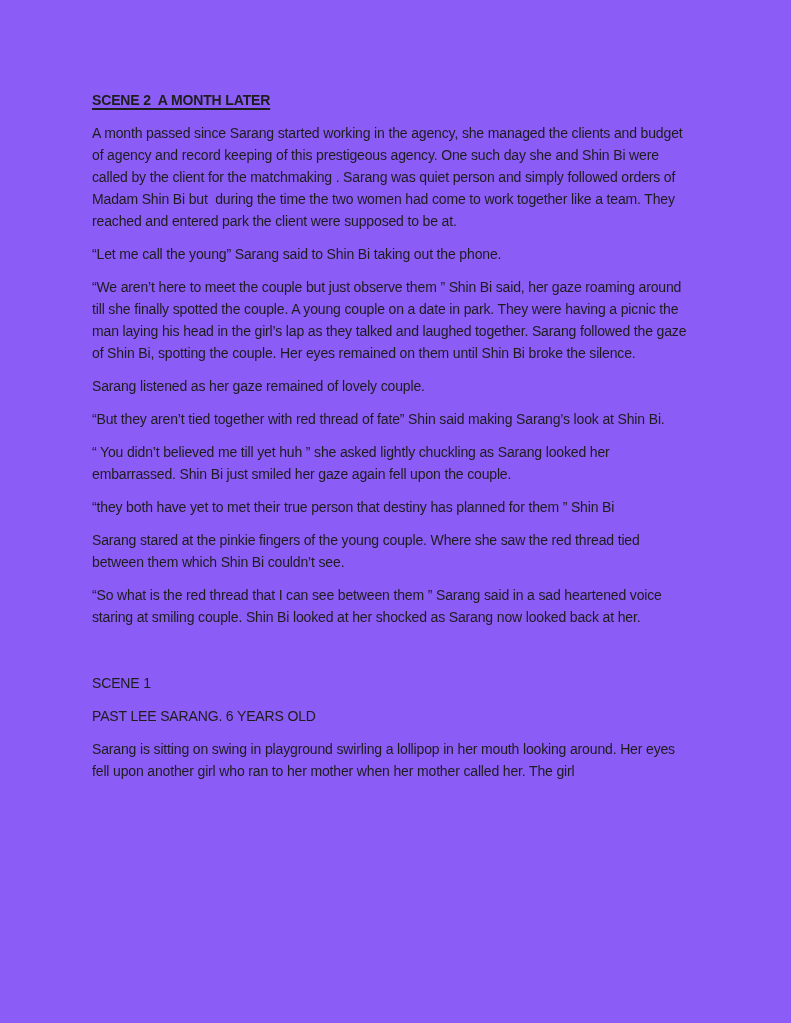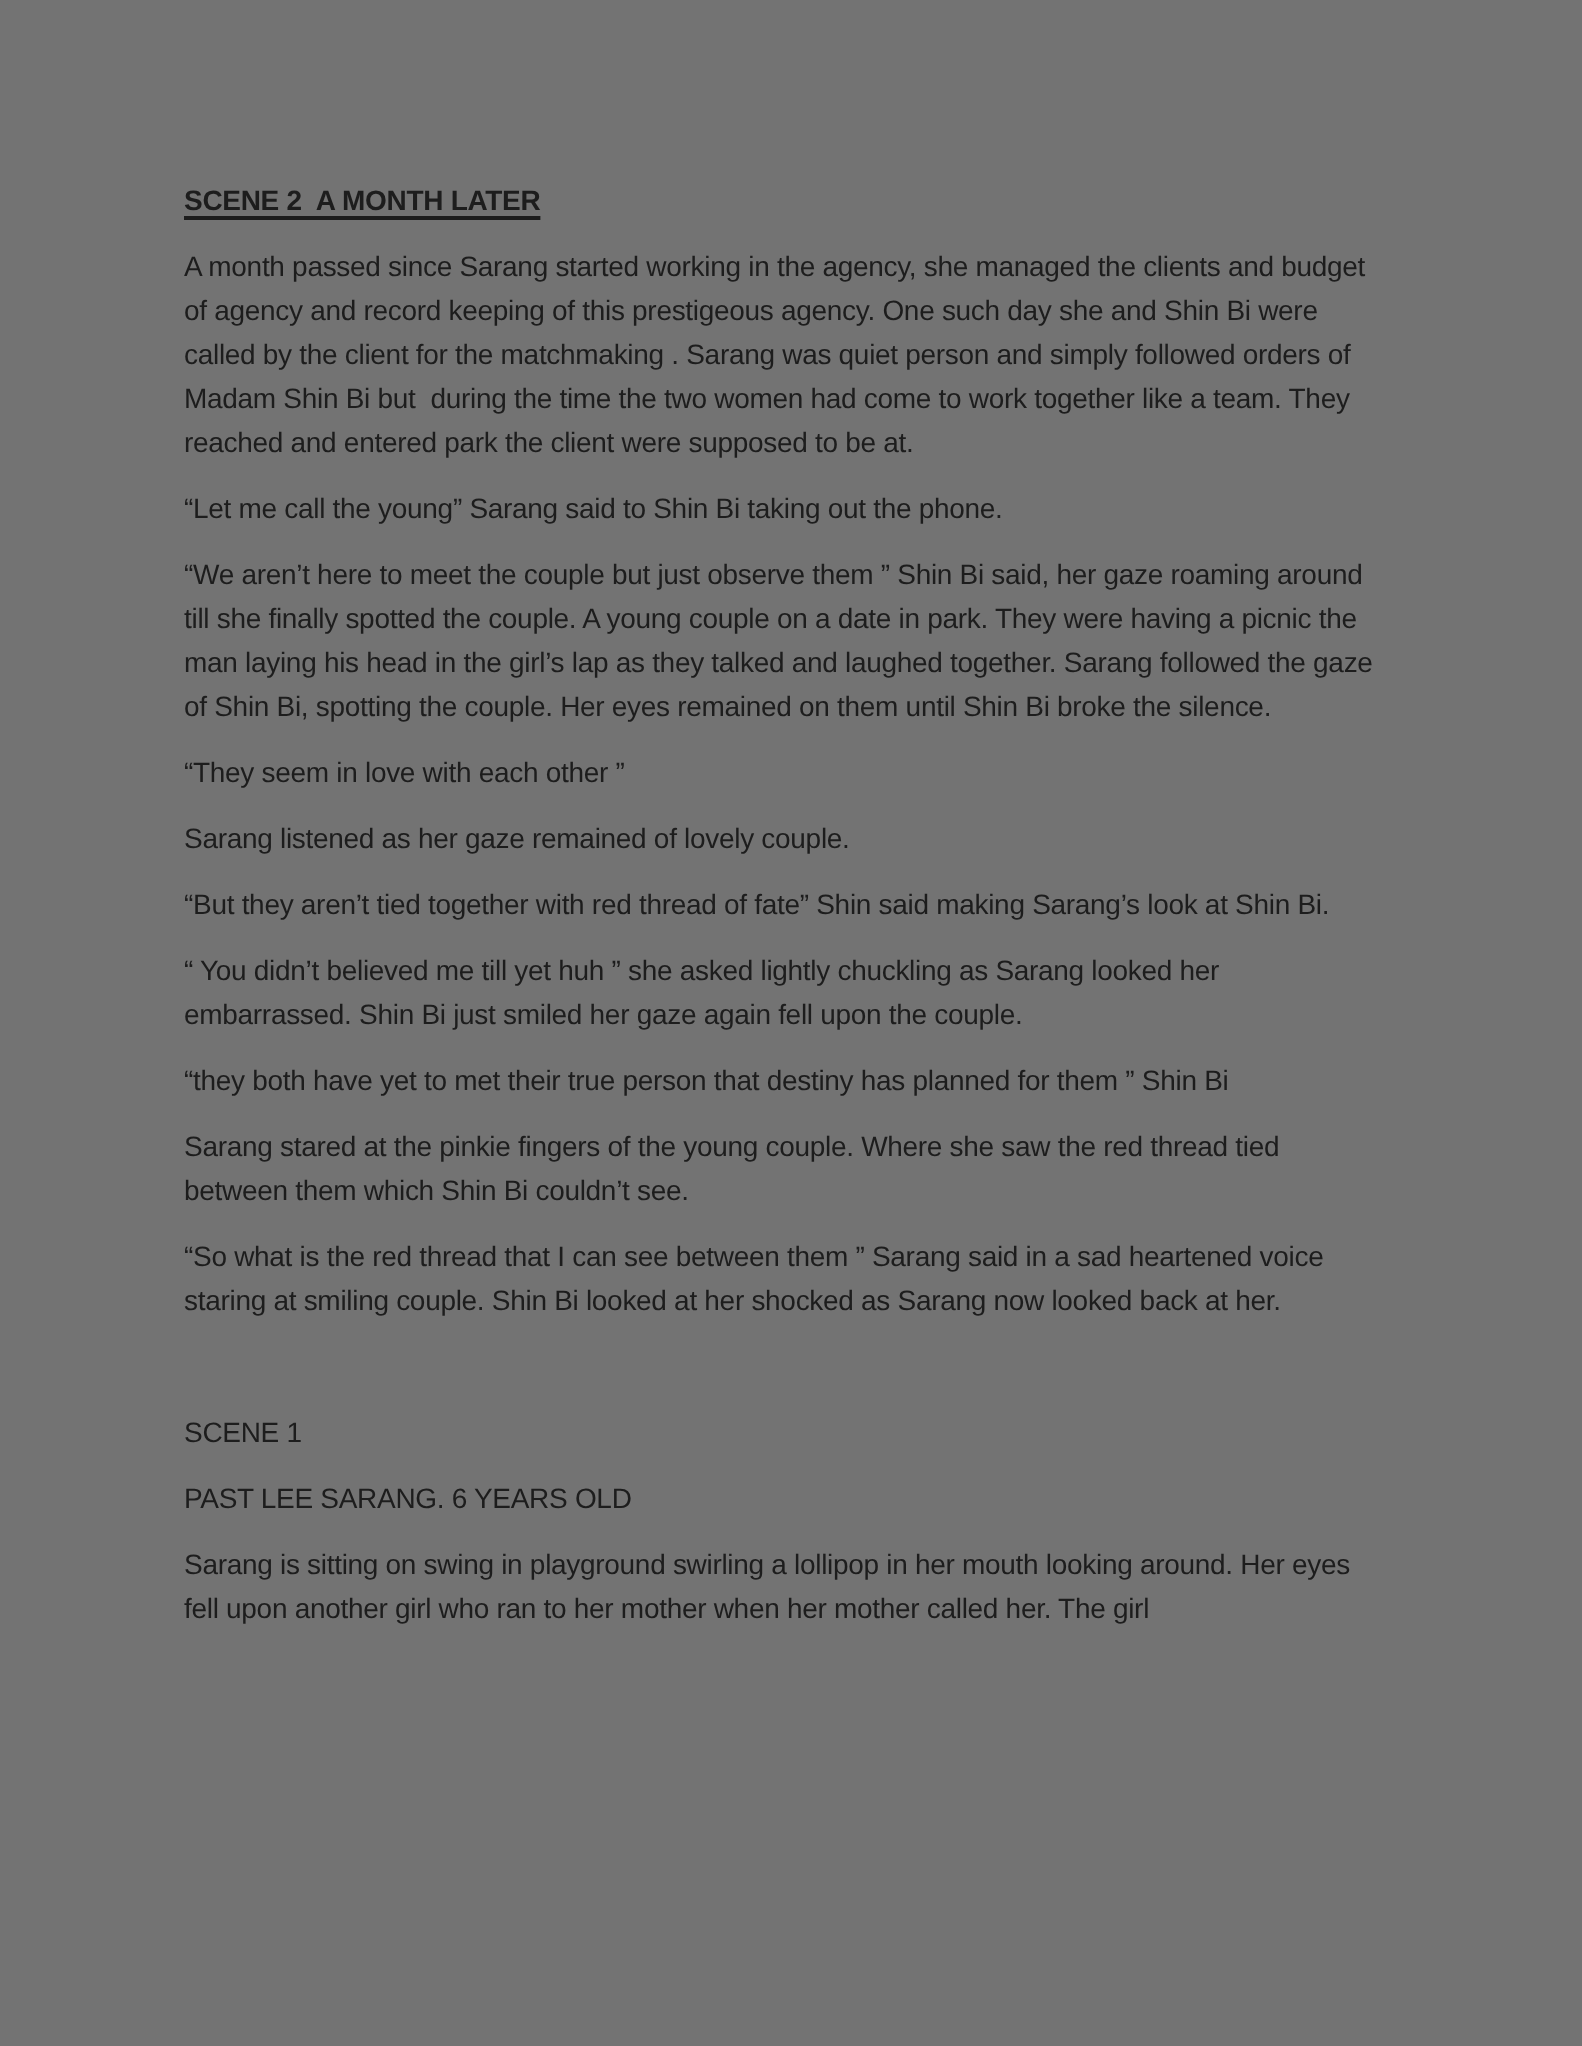--- a/index.html
+++ b/index.html
@@ -4,21 +4,21 @@
 <style>
   html, body {
     margin: 0;
     padding: 0;
     background: #ffffff;
   }
   .page {
     position: relative;
     width: 791px;
     height: 1023px;
-    background: #737373;
+    background: #8b5cf6;
     overflow: hidden;
   }
   .content {
     position: absolute;
     left: 92px;
     top: 89px;
     width: 614px;
     font-family: "Liberation Sans", "DejaVu Sans", sans-serif;
     font-size: 14px;
     line-height: 22px;
@@ -43,21 +43,20 @@
 </style>
 </head>
 <body>
 
 <div class="page">
   <div class="content">
     <div class="heading">SCENE 2  A MONTH LATER</div>
     <p>A month passed since Sarang started working in the agency, she managed the clients and budget of agency and record keeping of this prestigeous agency. One such day she and Shin Bi were called by the client for the matchmaking . Sarang was quiet person and simply followed orders of Madam Shin Bi but  during the time the two women had come to work together like a team. They reached and entered park the client were supposed to be at.</p>
     <p>“Let me call the young” Sarang said to Shin Bi taking out the phone.</p>
     <p>“We aren’t here to meet the couple but just observe them ” Shin Bi said, her gaze roaming around  till she finally spotted the couple. A young couple on a date in park. They were having a picnic the man laying his head in the girl’s lap as they talked and laughed together. Sarang followed the gaze of Shin Bi, spotting the couple. Her eyes remained on them until Shin Bi broke the silence.</p>
-    <p>“They seem in love with each other ”</p>
     <p>Sarang listened as her gaze remained of lovely couple.</p>
     <p>“But they aren’t tied together with red thread of fate” Shin said making Sarang’s look at Shin Bi.</p>
     <p>“ You didn’t believed me till yet huh ” she asked lightly chuckling as Sarang looked her embarrassed. Shin Bi just smiled her gaze again fell upon the couple.</p>
     <p>“they both have yet to met their true person that destiny has planned for them ” Shin Bi</p>
     <p>Sarang stared at the pinkie fingers of the young couple. Where she saw the red thread tied between them which Shin Bi couldn’t see.</p>
     <p>“So what is the red thread that I can see between them ” Sarang said in a sad heartened voice  staring at smiling couple. Shin Bi looked at her shocked as Sarang now looked back at her.</p>
     <div class="blank-line"></div>
     <p>SCENE 1</p>
     <p>PAST LEE SARANG. 6 YEARS OLD</p>
     <p>Sarang is sitting on swing in playground swirling a lollipop in her mouth looking around. Her eyes fell upon another girl who ran to her mother when her mother called her. The girl</p>

